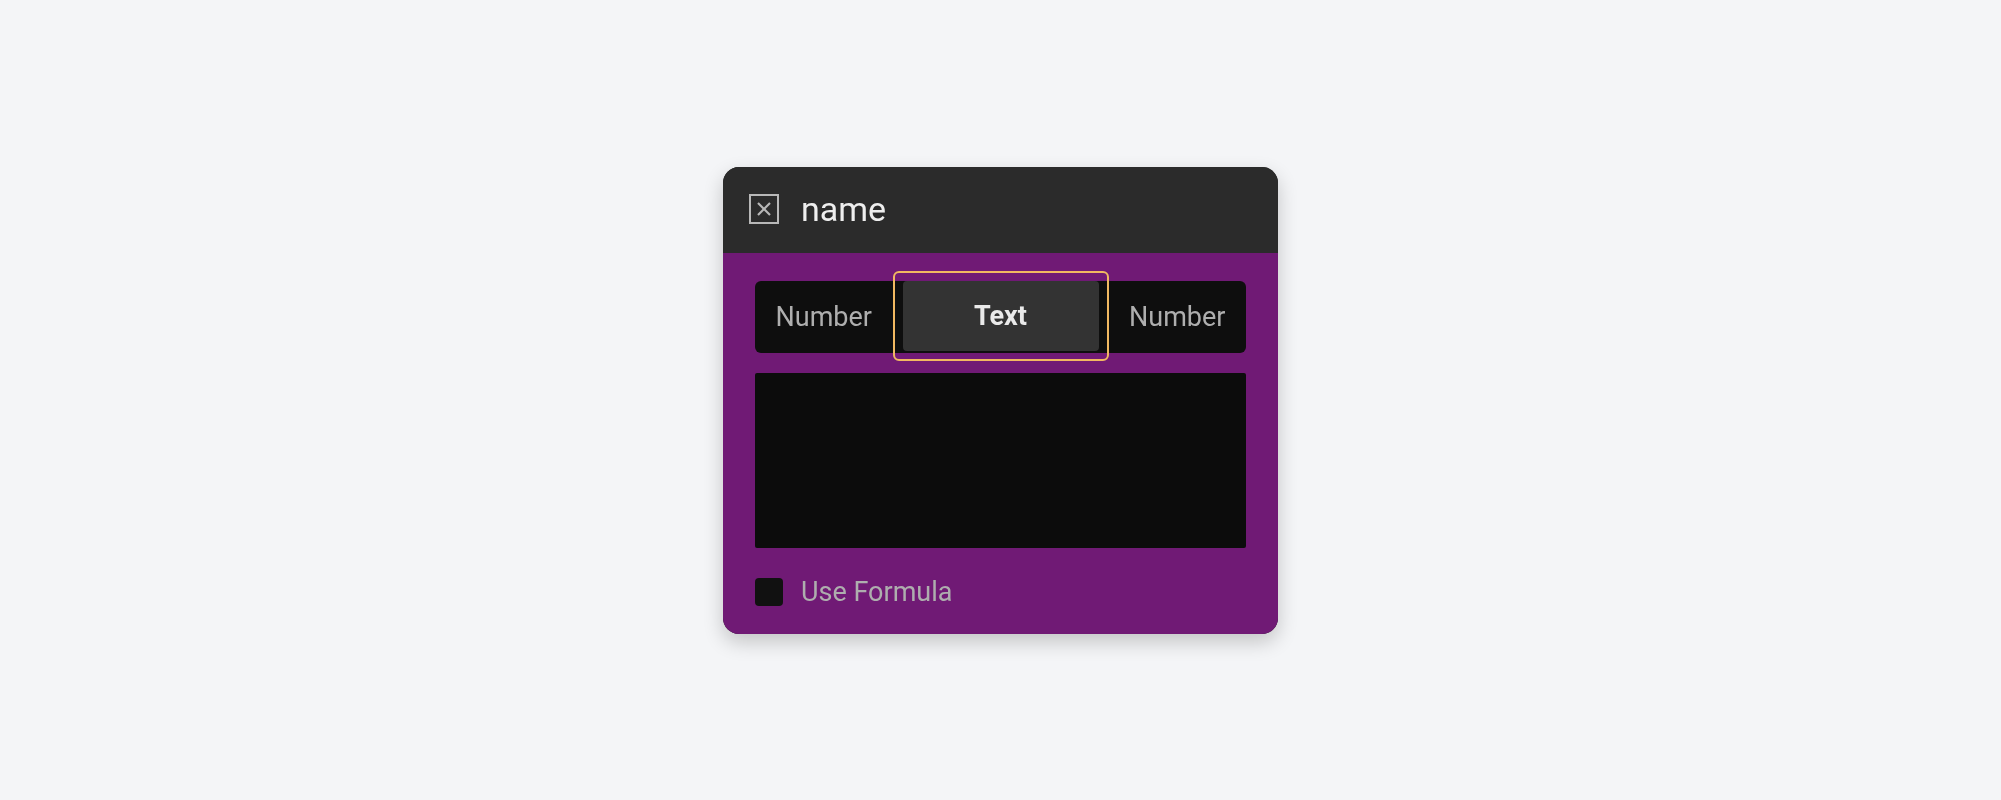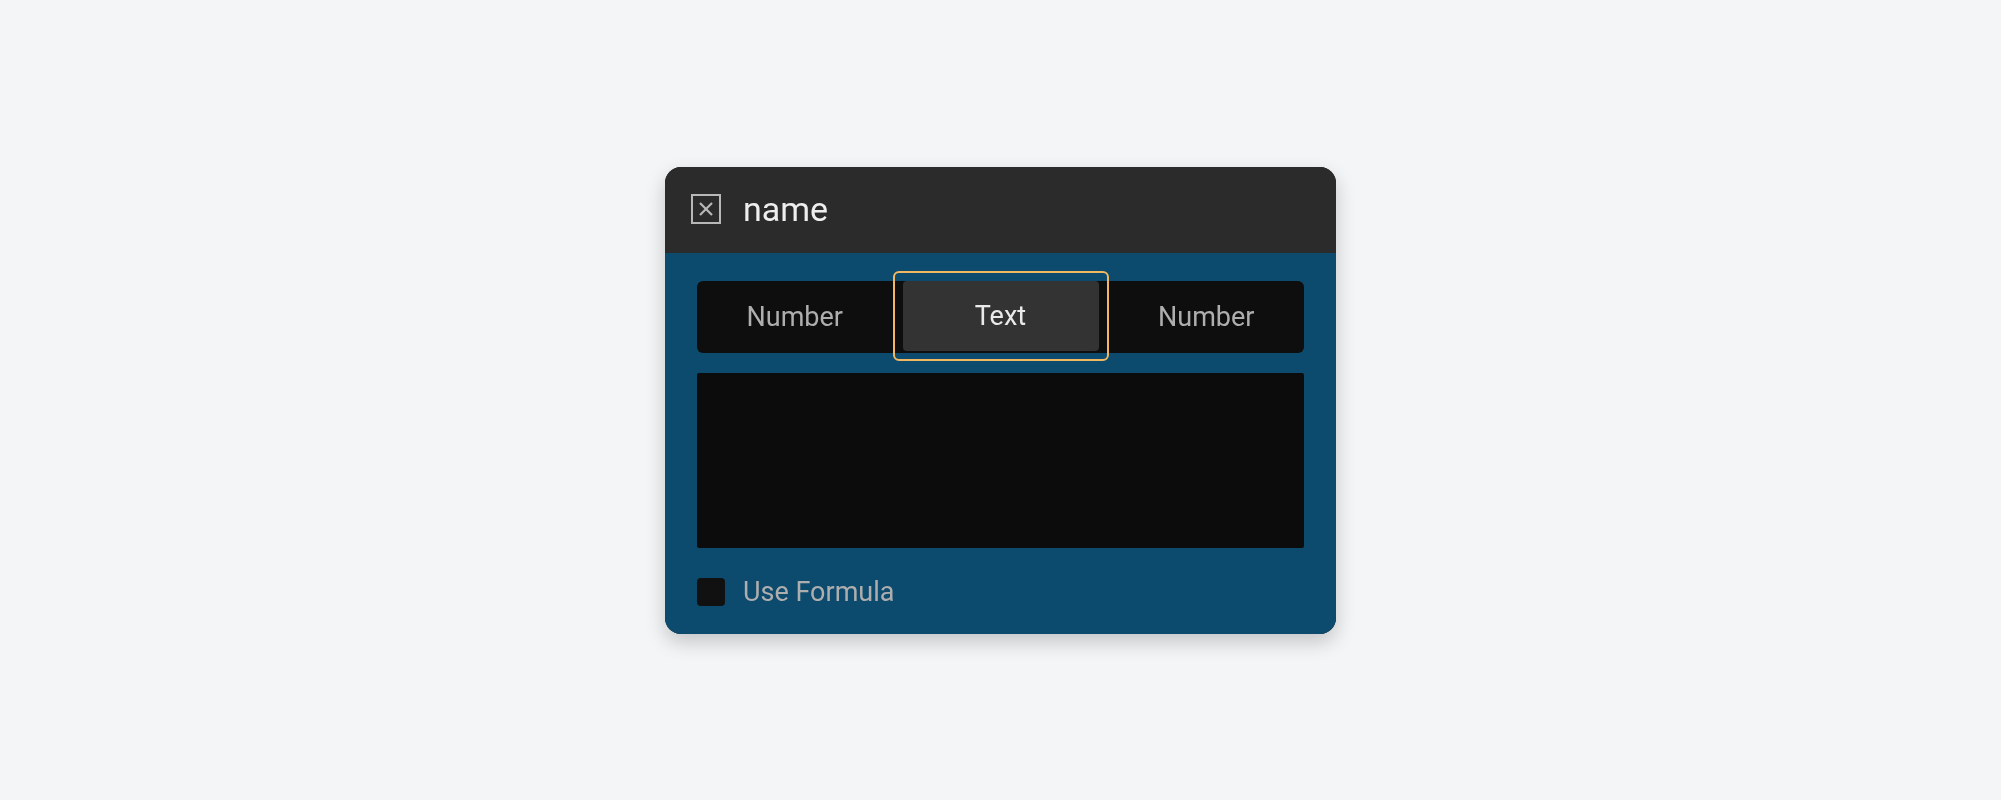--- a/index.html
+++ b/index.html
@@ -12,21 +12,21 @@
       width: 2001px;
       height: 800px;
       background: #f4f5f7;
       font-family: -apple-system, BlinkMacSystemFont, "Segoe UI", Roboto, Helvetica, Arial, sans-serif;
       display: flex;
       justify-content: center;
       align-items: center;
     }
 
     .panel {
-      width: 671px;
+      width: 555px;
       background: #262626;
       border-radius: 16px;
       overflow: hidden;
       box-shadow: 0 8px 20px rgba(0,0,0,0.2);
     }
 
     .header {
       background: #2b2b2b;
       padding: 22px 26px 24px 26px;
       display: flex;
@@ -52,21 +52,21 @@
       height: 16px;
     }
 
     .title {
       color: #eeeeee;
       font-size: 34px;
       font-weight: 400;
     }
 
     .body {
-      background: #0c4a6e;
+      background: #701a75;
       padding: 28px 32px 26px 32px;
     }
 
     .tabs-row {
       background: #0e0e0e;
       border-radius: 6px;
       display: flex;
       align-items: stretch;
       height: 72px;
       padding: 0;
@@ -87,20 +87,21 @@
       flex: 0 0 auto;
       width: 216px;
       height: 90px;
       margin-top: -10px;
       margin-bottom: -10px;
       border: 2.5px solid #f1b861;
       border-radius: 6px;
       padding: 8px;
       display: flex;
       align-items: stretch;
+      font-weight: bold;
     }
 
     .tab-active-inner {
       flex: 1;
       background: #333333;
       border-radius: 4px;
       display: flex;
       justify-content: center;
       align-items: center;
       color: #eaeaea;

